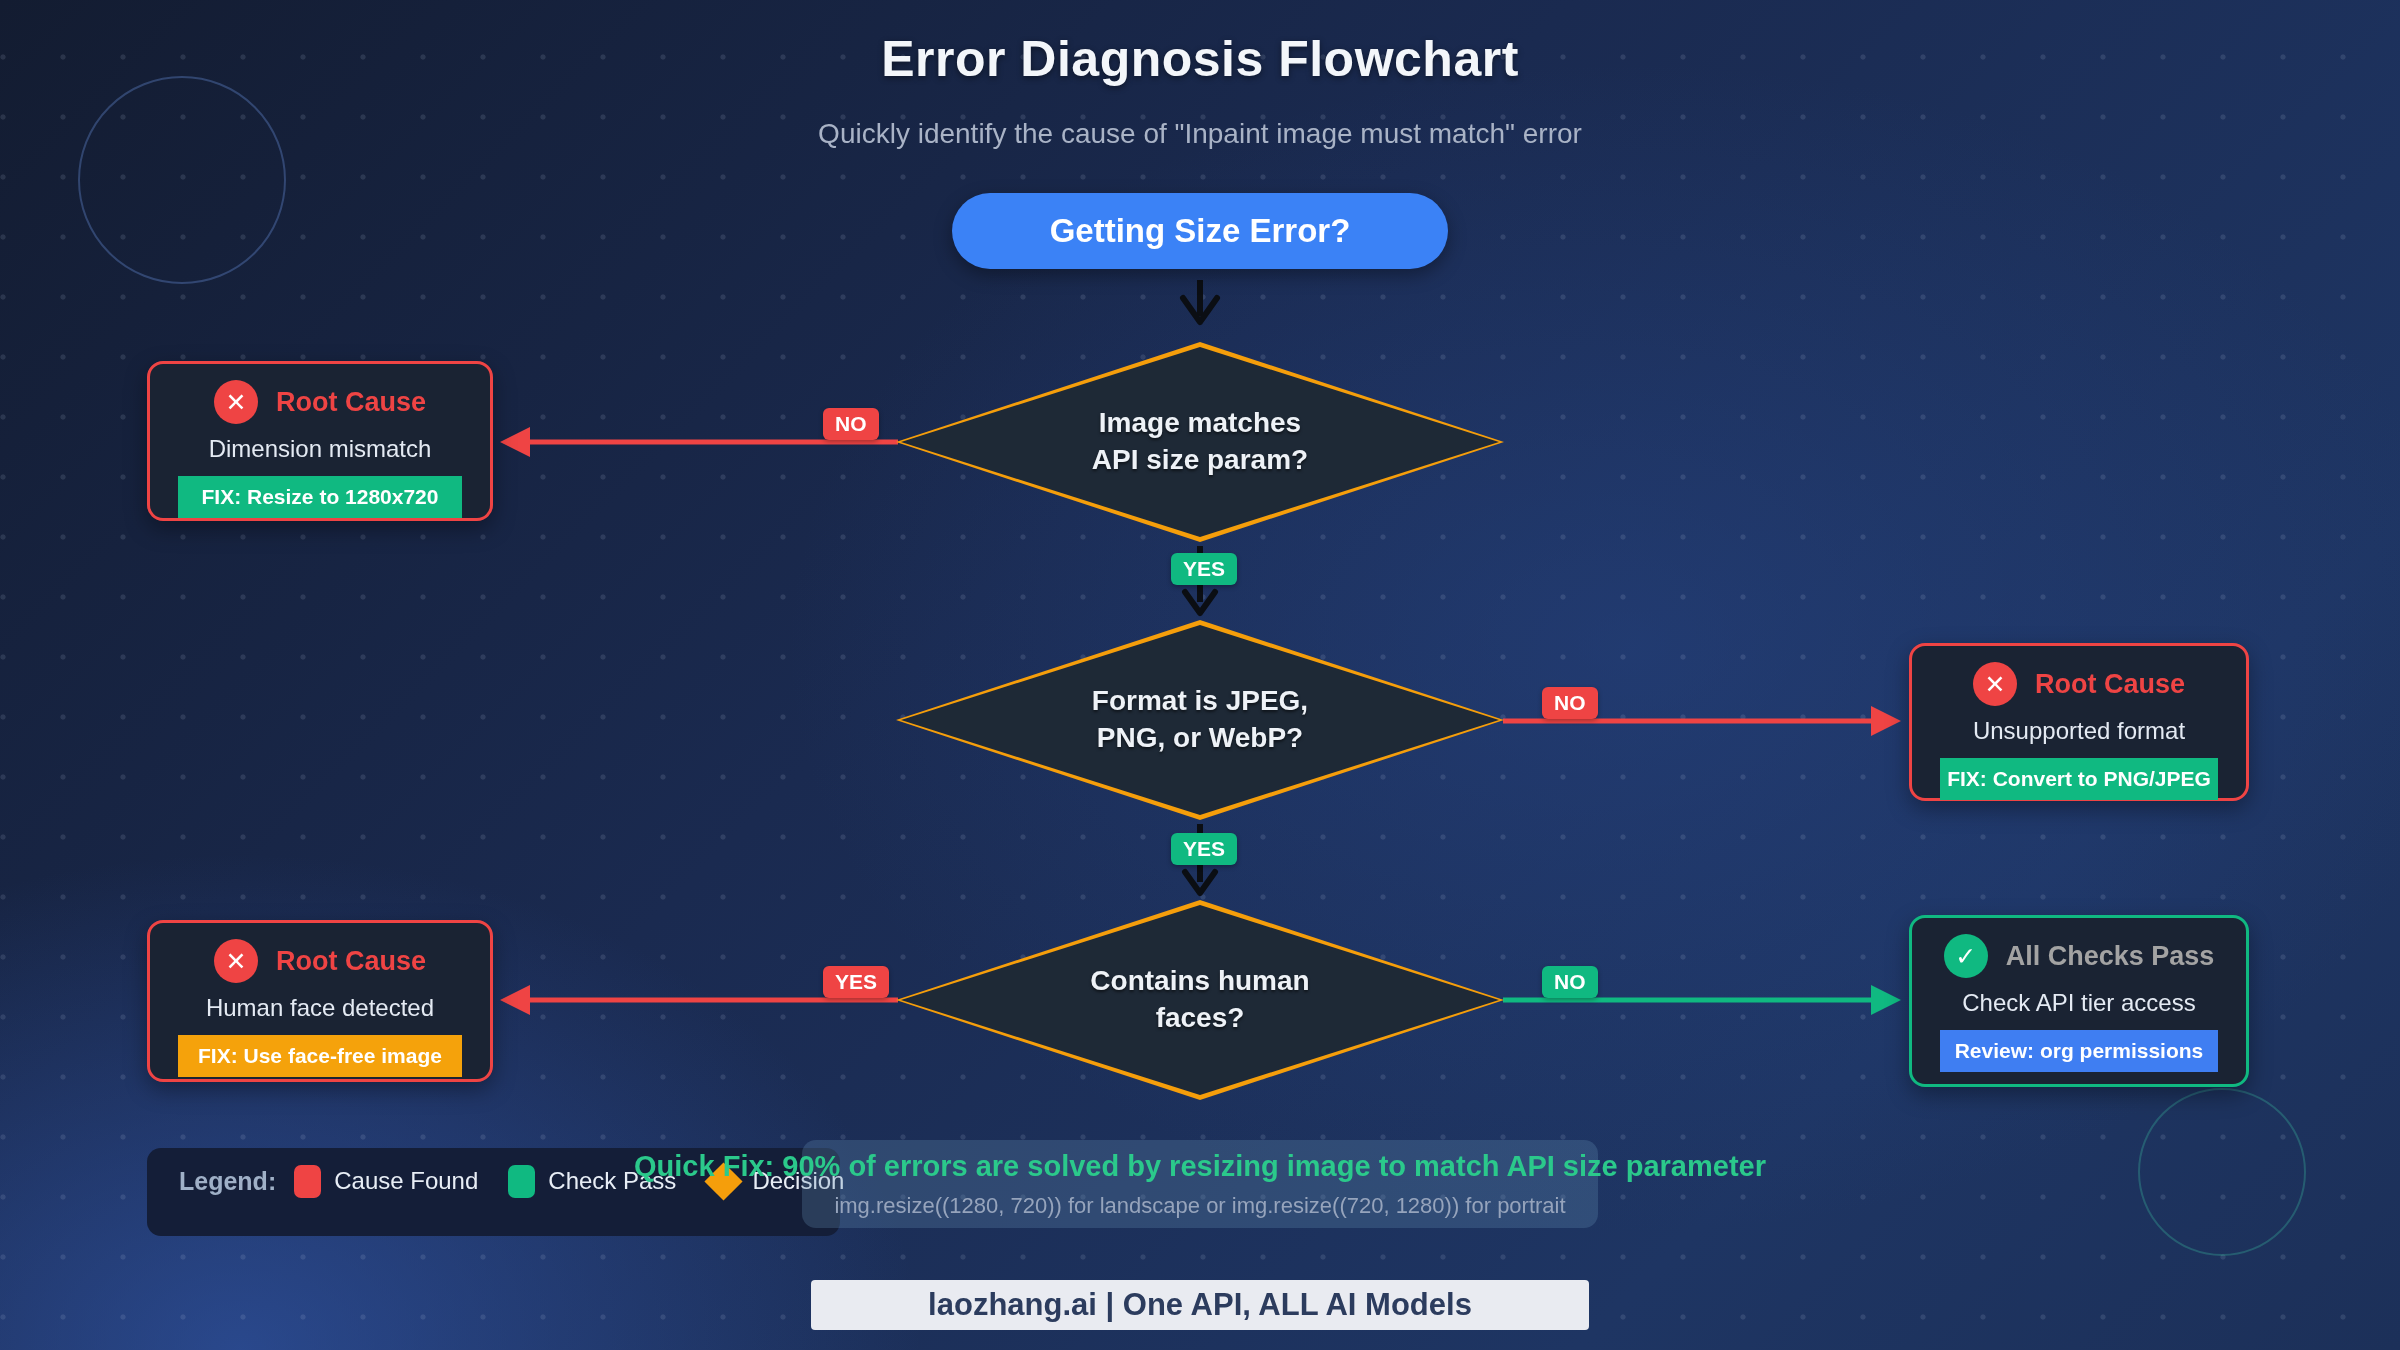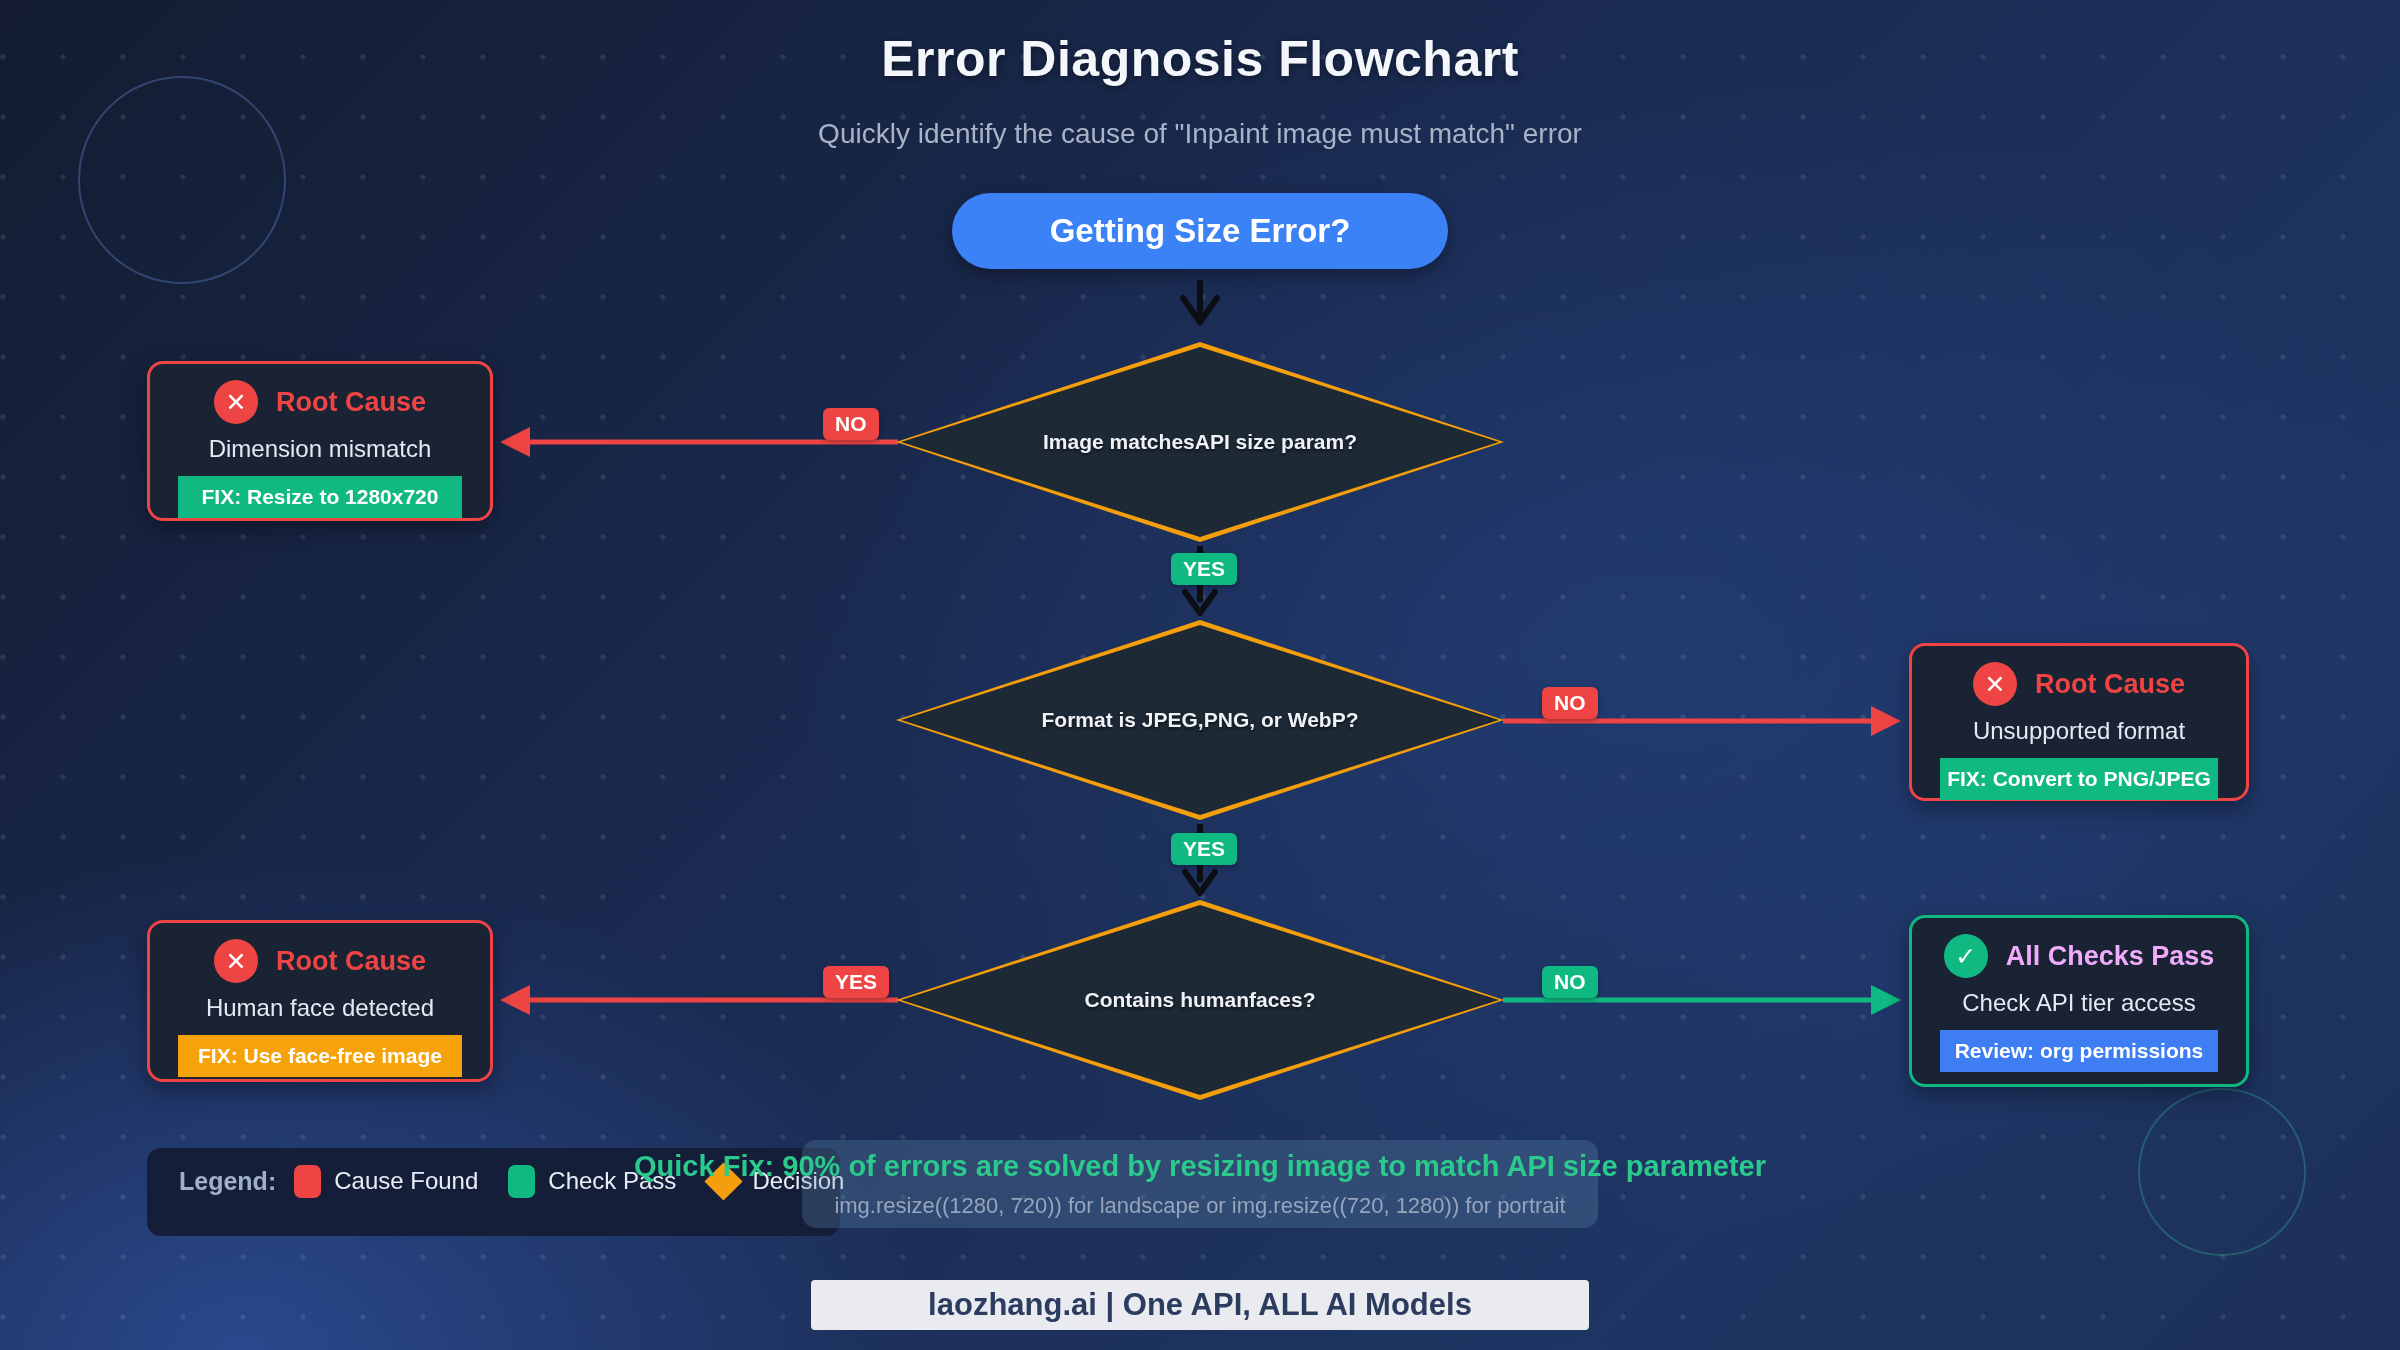--- a/index.html
+++ b/index.html
@@ -28,35 +28,35 @@
 
   .start-pill{position:absolute;left:952px;top:193px;width:496px;height:76px;
     background:#3b82f6;border-radius:38px;display:flex;align-items:center;justify-content:center;
     font-size:33px;font-weight:bold;color:#ffffff;box-shadow:0 6px 18px rgba(0,0,0,.35);}
 
   .diamond{position:absolute;width:608px;height:200px;}
   .diamond .shape{position:absolute;inset:0;background:#f59e0b;
     clip-path:polygon(50% 0,100% 50%,50% 100%,0 50%);}
   .diamond .inner{position:absolute;inset:5px;background:#1e2936;
     clip-path:polygon(50% 0,100% 50%,50% 100%,0 50%);}
-  .diamond .label{position:absolute;inset:0;display:flex;flex-direction:row;
+  .diamond .label{position:absolute;inset:0;display:flex;flex-direction:column;
     align-items:center;justify-content:center;text-align:right;
-    font-size:21px;font-weight:bold;color:#eef2f7;line-height:1.32;
+    font-size:28px;font-weight:bold;color:#eef2f7;line-height:1.32;
     text-shadow:0 2px 3px rgba(0,0,0,.55);}
 
   .sidebox{position:absolute;background:#1a2333;border:3px solid #ef4444;border-radius:16px;
     display:flex;flex-direction:column;align-items:center;padding-top:16px;
     box-shadow:0 8px 22px rgba(0,0,0,.35);}
   .sidebox.pass{border-color:#10b981;}
   .sidebox .head{display:flex;align-items:center;gap:18px;}
   .icon-circle{width:44px;height:44px;border-radius:50%;background:#ef4444;color:#fff;
     display:flex;align-items:center;justify-content:center;font-size:25px;font-weight:bold;}
   .sidebox.pass .icon-circle{background:#10b981;}
   .sidebox .btitle{font-size:27px;font-weight:bold;color:#ef4444;}
-  .sidebox.pass .btitle{color:#f0abfc;text-align:right;}
+  .sidebox.pass .btitle{color:#a3a3a3;text-align:right;}
   .sidebox .bbody{margin-top:11px;font-size:24px;color:#e4eaf3;}
   .action{margin-top:13px;width:calc(100% - 56px);border-radius:0;text-align:center;
     font-size:21px;font-weight:bold;color:#fff;padding:9px 0;}
   .action.green{background:#10b981;}
   .action.orange{background:#f5a20b;}
   .action.blue{background:#3f7ef2;}
 
   .badge{position:absolute;border-radius:6px;color:#fff;font-weight:bold;font-size:21px;
     padding:4px 12px;line-height:1.15;box-shadow:0 2px 5px rgba(0,0,0,.3);}
   .badge.red{background:#ef4444;}

